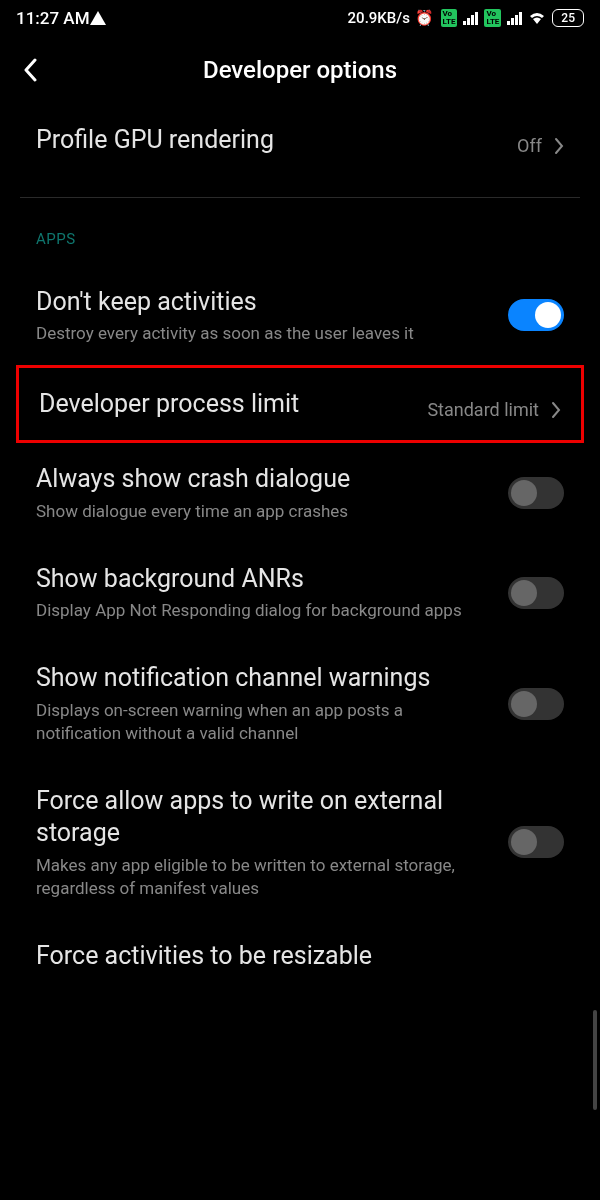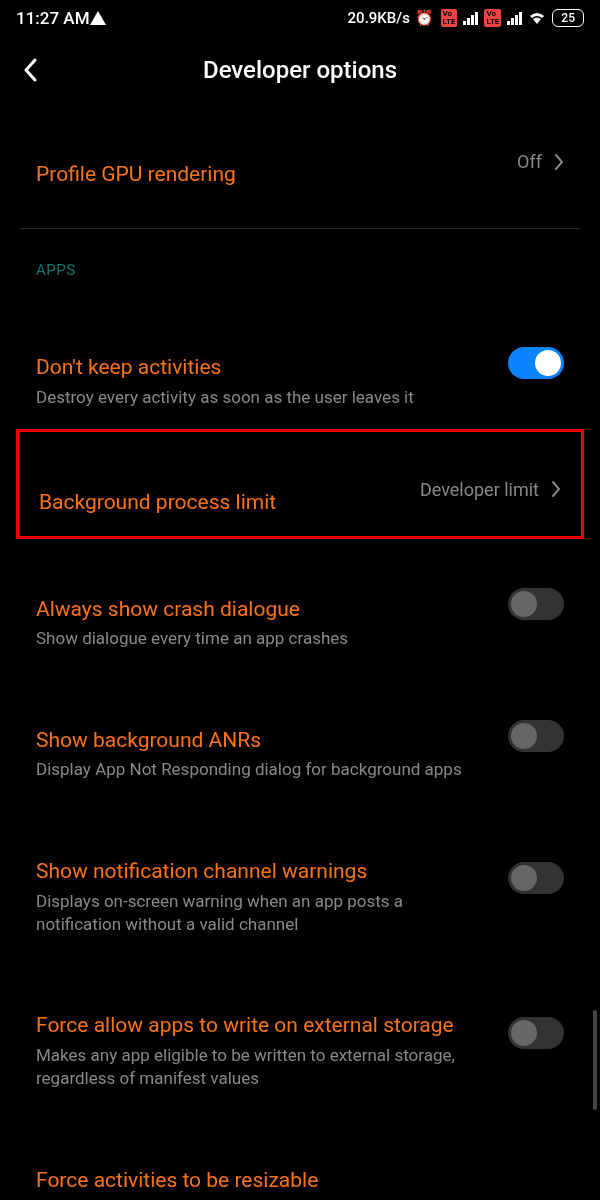--- a/index.html
+++ b/index.html
@@ -57,21 +57,21 @@
     }
     .signal-bars span {
       width: 3px;
       background: #fff;
     }
     .signal-bars span:nth-child(1) { height: 4px; }
     .signal-bars span:nth-child(2) { height: 7px; }
     .signal-bars span:nth-child(3) { height: 10px; }
     .signal-bars span:nth-child(4) { height: 13px; }
     .lte-badge {
-      background: #ef4444;
+      background: #22c55e;
       color: #000;
       font-size: 8px;
       font-weight: bold;
       padding: 1px 2px;
       border-radius: 2px;
       line-height: 1;
     }
     .wifi-icon {
       font-size: 16px;
     }
@@ -107,24 +107,23 @@
       align-items: center;
       justify-content: space-between;
       padding: 20px 36px;
       min-height: 68px;
     }
     .setting-text {
       flex: 1;
       padding-right: 20px;
     }
     .setting-title {
-      font-size: 21px;
-      color: #f97316;
+      font-size: 25px;
+      color: #e5e5e5;
       line-height: 1.3;
-      margin-top: 37px;
     }
     .setting-subtitle {
       font-size: 17px;
       color: #888;
       margin-top: 4px;
       line-height: 1.35;
     }
     .setting-value {
       font-size: 18px;
       color: #888;
@@ -259,24 +258,24 @@
       <div class="setting-title">Don't keep activities</div>
       <div class="setting-subtitle">Destroy every activity as soon as the user leaves it</div>
     </div>
     <div class="toggle toggle-on">
       <div class="toggle-knob"></div>
     </div>
   </div>
 
   <div class="setting-row highlighted">
     <div class="setting-text">
-      <div class="setting-title">Background process limit</div>
+      <div class="setting-title">Developer process limit</div>
     </div>
     <div class="right-grp">
-      <span class="setting-value">Developer limit</span>
+      <span class="setting-value">Standard limit</span>
       <svg class="chevron" viewBox="0 0 10 18">
           <path d="M2 2 L8 9 L2 16" stroke="#888" stroke-width="2" fill="none" stroke-linecap="round"></path>
         </svg>
     </div>
   </div>
 
   <div class="setting-row">
     <div class="setting-text">
       <div class="setting-title">Always show crash dialogue</div>
       <div class="setting-subtitle">Show dialogue every time an app crashes</div>

